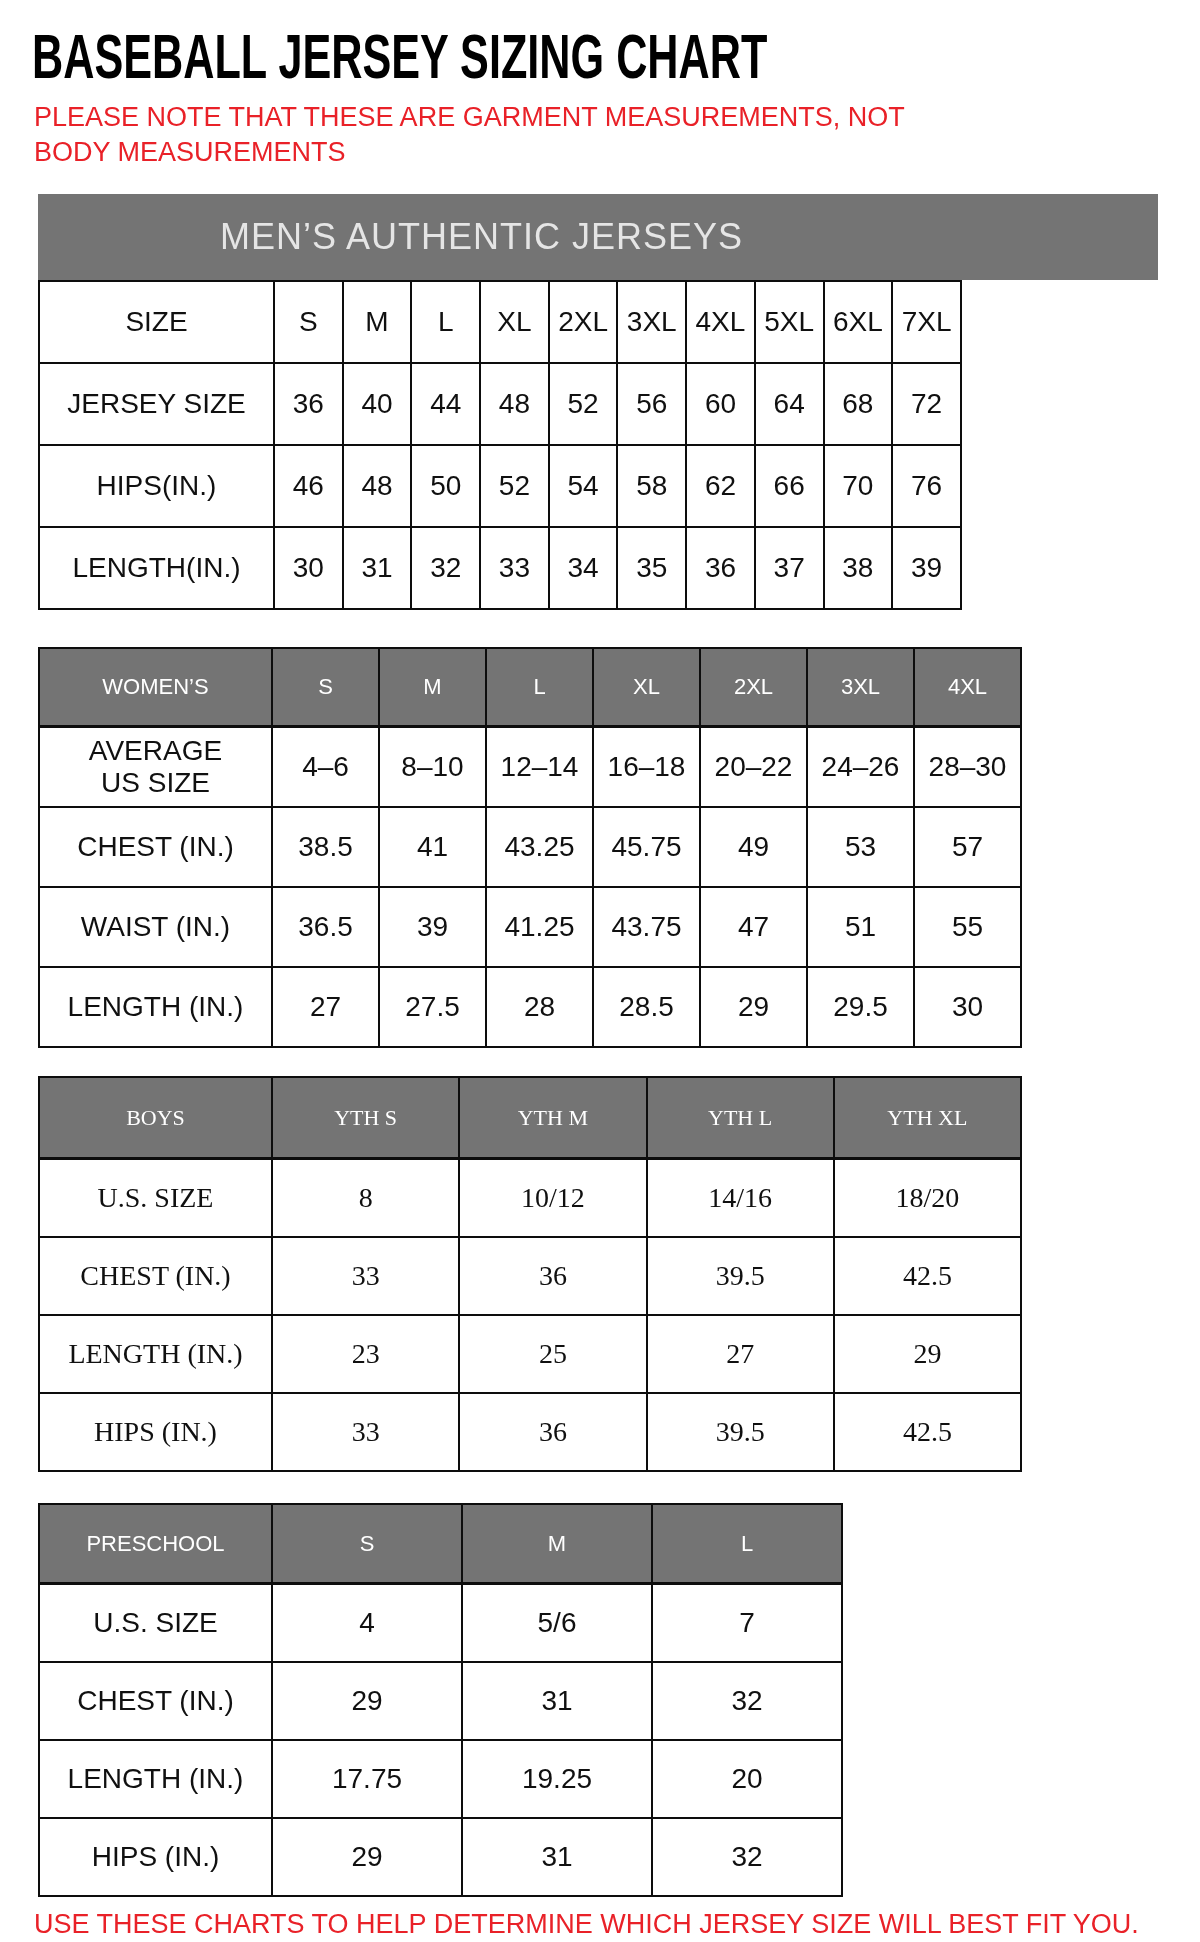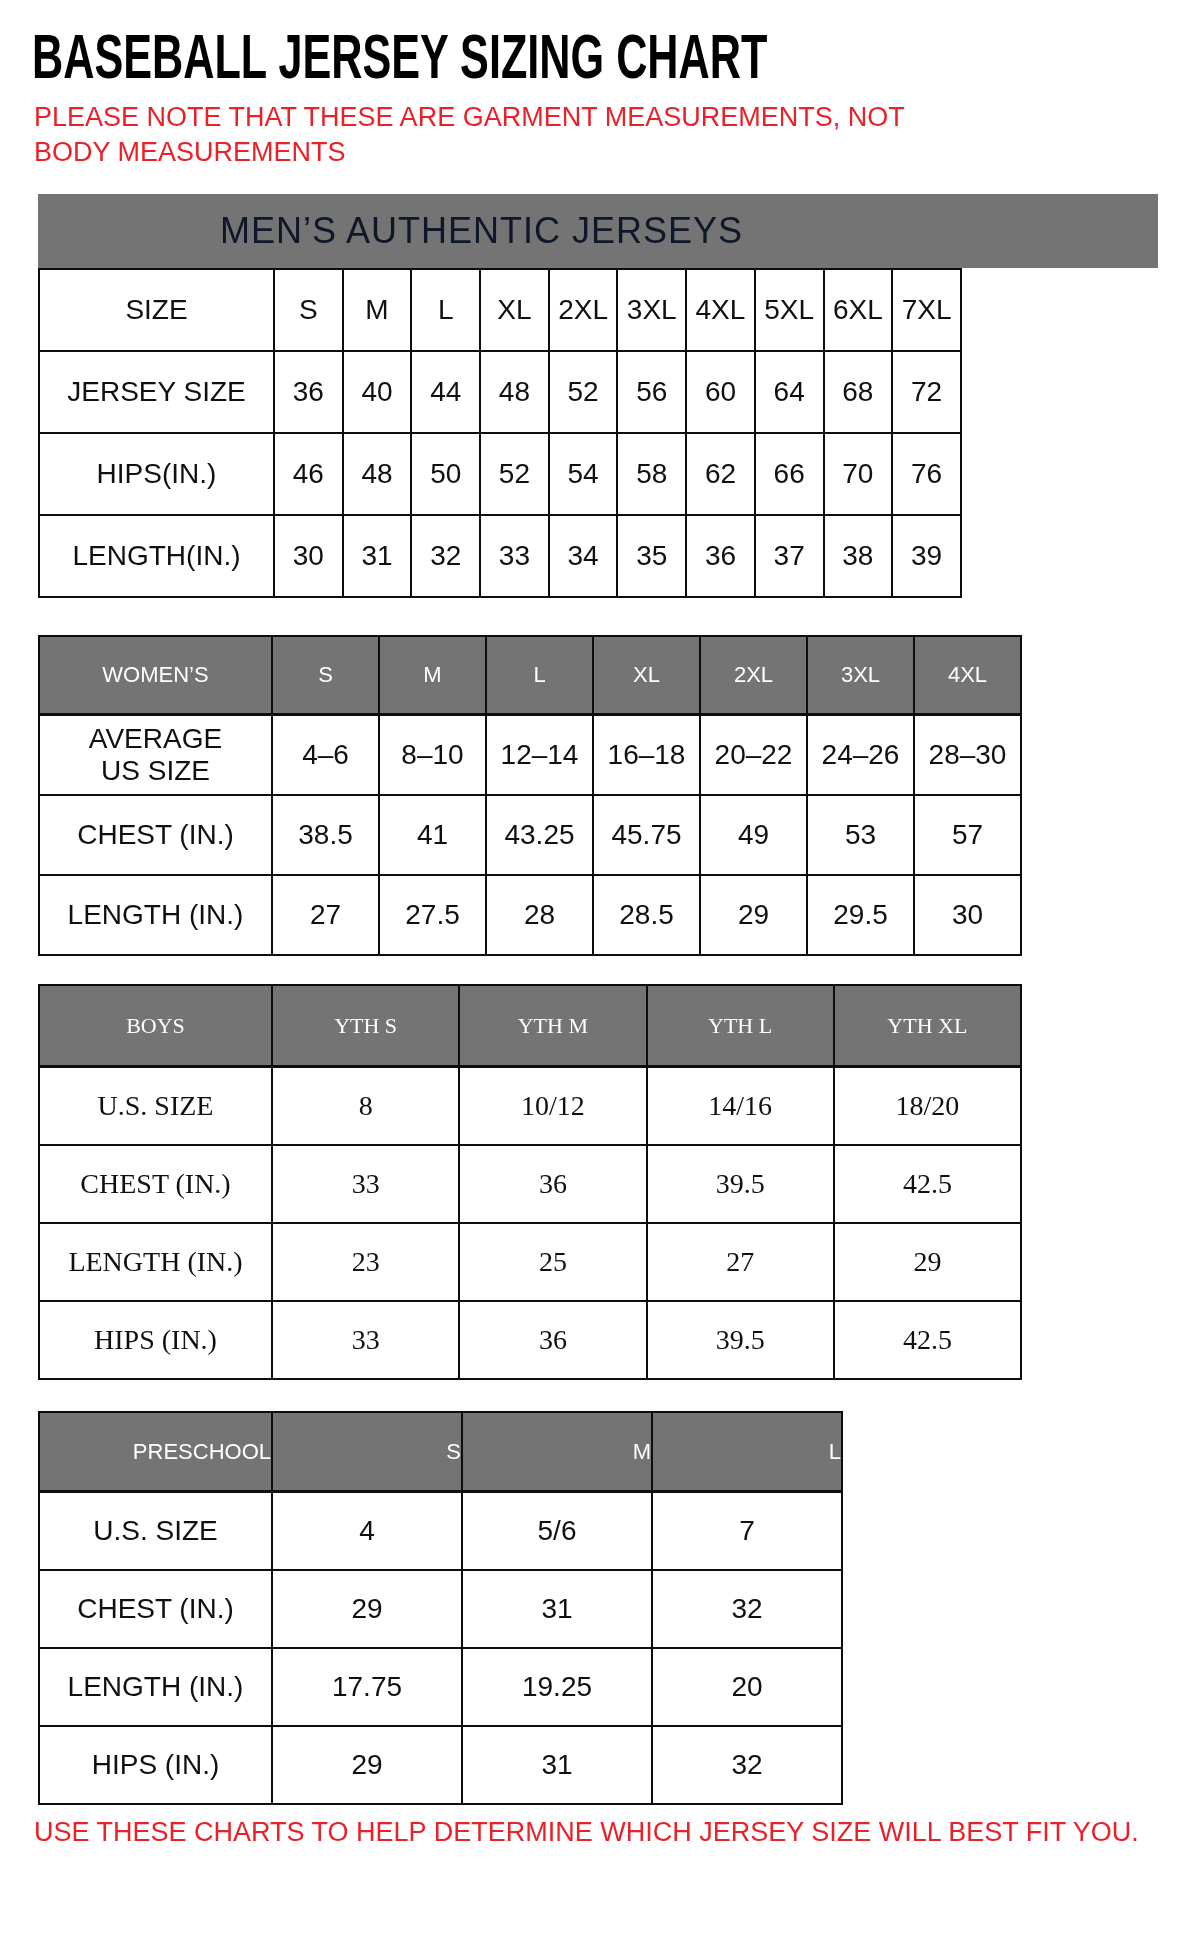--- a/index.html
+++ b/index.html
@@ -12,22 +12,22 @@
     font-size:60px;font-weight:900;line-height:1.1;white-space:nowrap;
     letter-spacing:0px;
     transform:scaleX(0.72) scaleY(1.05);transform-origin:left center;
     color:#000;
   }
   .note{
     margin:10px 0 4px 34px;width:920px;
     font-size:27px;line-height:1.3;color:#e92128;
   }
   .banner{
-    width:1120px;height:74px;margin:24px 0 0 38px;
-    background:#747474;color:#0f172a;
+    width:1120px;height:86px;margin:24px 0 0 38px;
+    background:#747474;color:#e5e5e5;
     display:flex;align-items:center;justify-content:center;
     font-size:36px;letter-spacing:1px;box-sizing:border-box;
     padding-right:233px;
   }
   table.sz{
     border-collapse:collapse;table-layout:fixed;margin-left:38px;
   }
   .sz td,.sz th{
     border:2px solid #0d0d0d;text-align:center;vertical-align:middle;
     font-size:28px;font-weight:400;padding:0;color:#101010;
@@ -40,21 +40,21 @@
   table.mens{width:924px;}
   .mens td{height:80px;}
   table.wm,table.by{width:984px;}
   .wm{margin-top:37px;}
   .wm th{height:76px;}
   .wm td{height:78px;}
   .by{margin-top:28px;font-family:Liberation Serif, serif;}
   .by th{height:79px;}
   .by td{height:76px;}
   table.ps{width:805px;margin-top:31px;}
-  .ps th{height:77px;text-align:right;}
+  .ps th{height:77px;}
   .ps td{height:76px;}
   .wrap-label{display:inline-block;max-width:175px;line-height:1.15;}
   .note-bottom{
     margin:12px 0 0 34px;width:1160px;white-space:nowrap;
     font-size:27px;color:#e92128;
   }
 </style>
 </head>
 <body>
 
@@ -153,20 +153,30 @@
     <td>CHEST (IN.)</td>
     <td>38.5</td>
     <td>41</td>
     <td>43.25</td>
     <td>45.75</td>
     <td>49</td>
     <td>53</td>
     <td>57</td>
   </tr>
   <tr>
+    <td>WAIST (IN.)</td>
+    <td>36.5</td>
+    <td>39</td>
+    <td>41.25</td>
+    <td>43.75</td>
+    <td>47</td>
+    <td>51</td>
+    <td>55</td>
+  </tr>
+  <tr>
     <td>LENGTH (IN.)</td>
     <td>27</td>
     <td>27.5</td>
     <td>28</td>
     <td>28.5</td>
     <td>29</td>
     <td>29.5</td>
     <td>30</td>
   </tr>
 </tbody>

